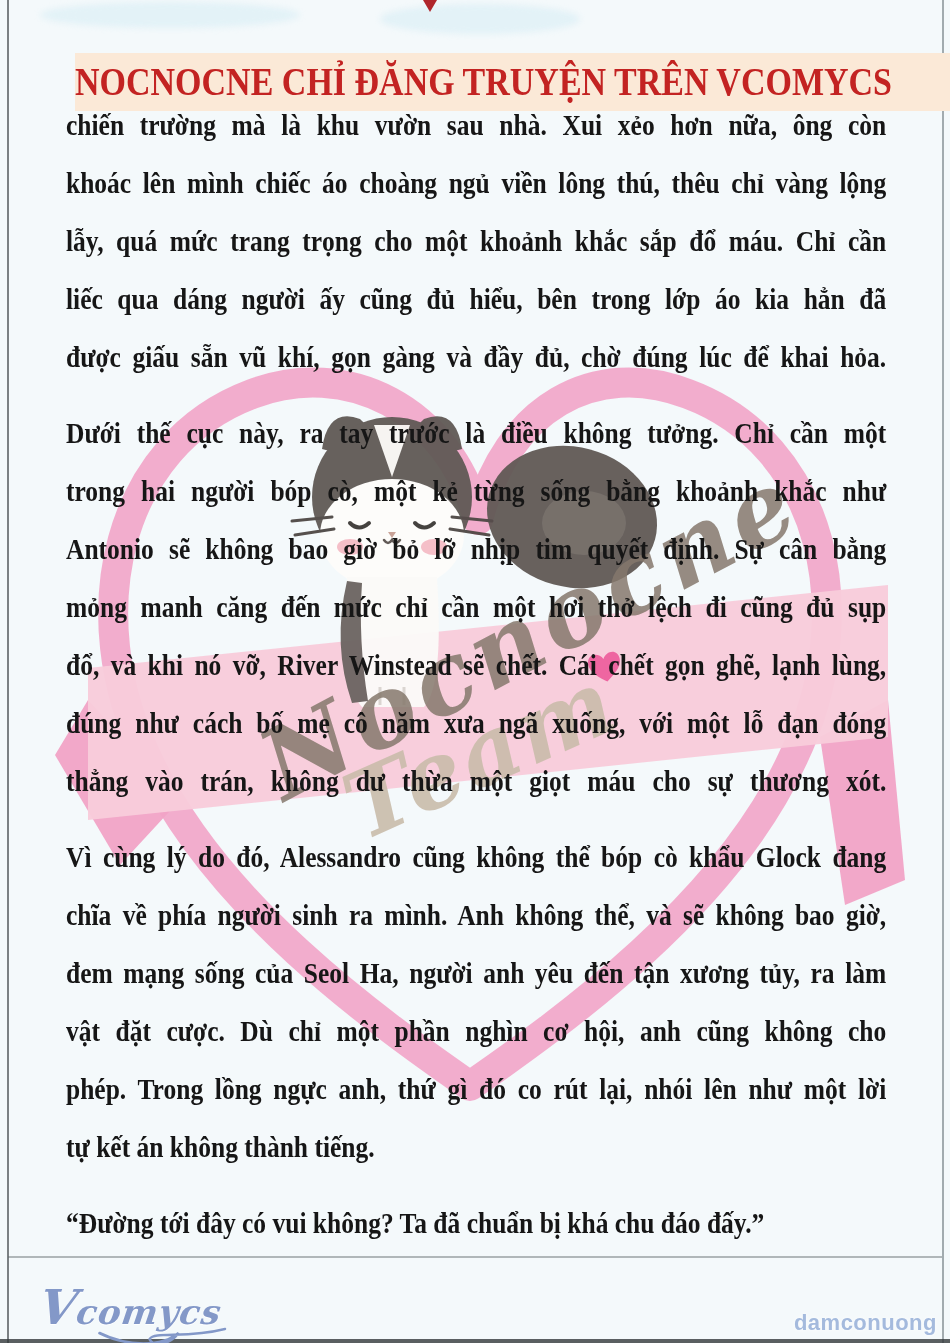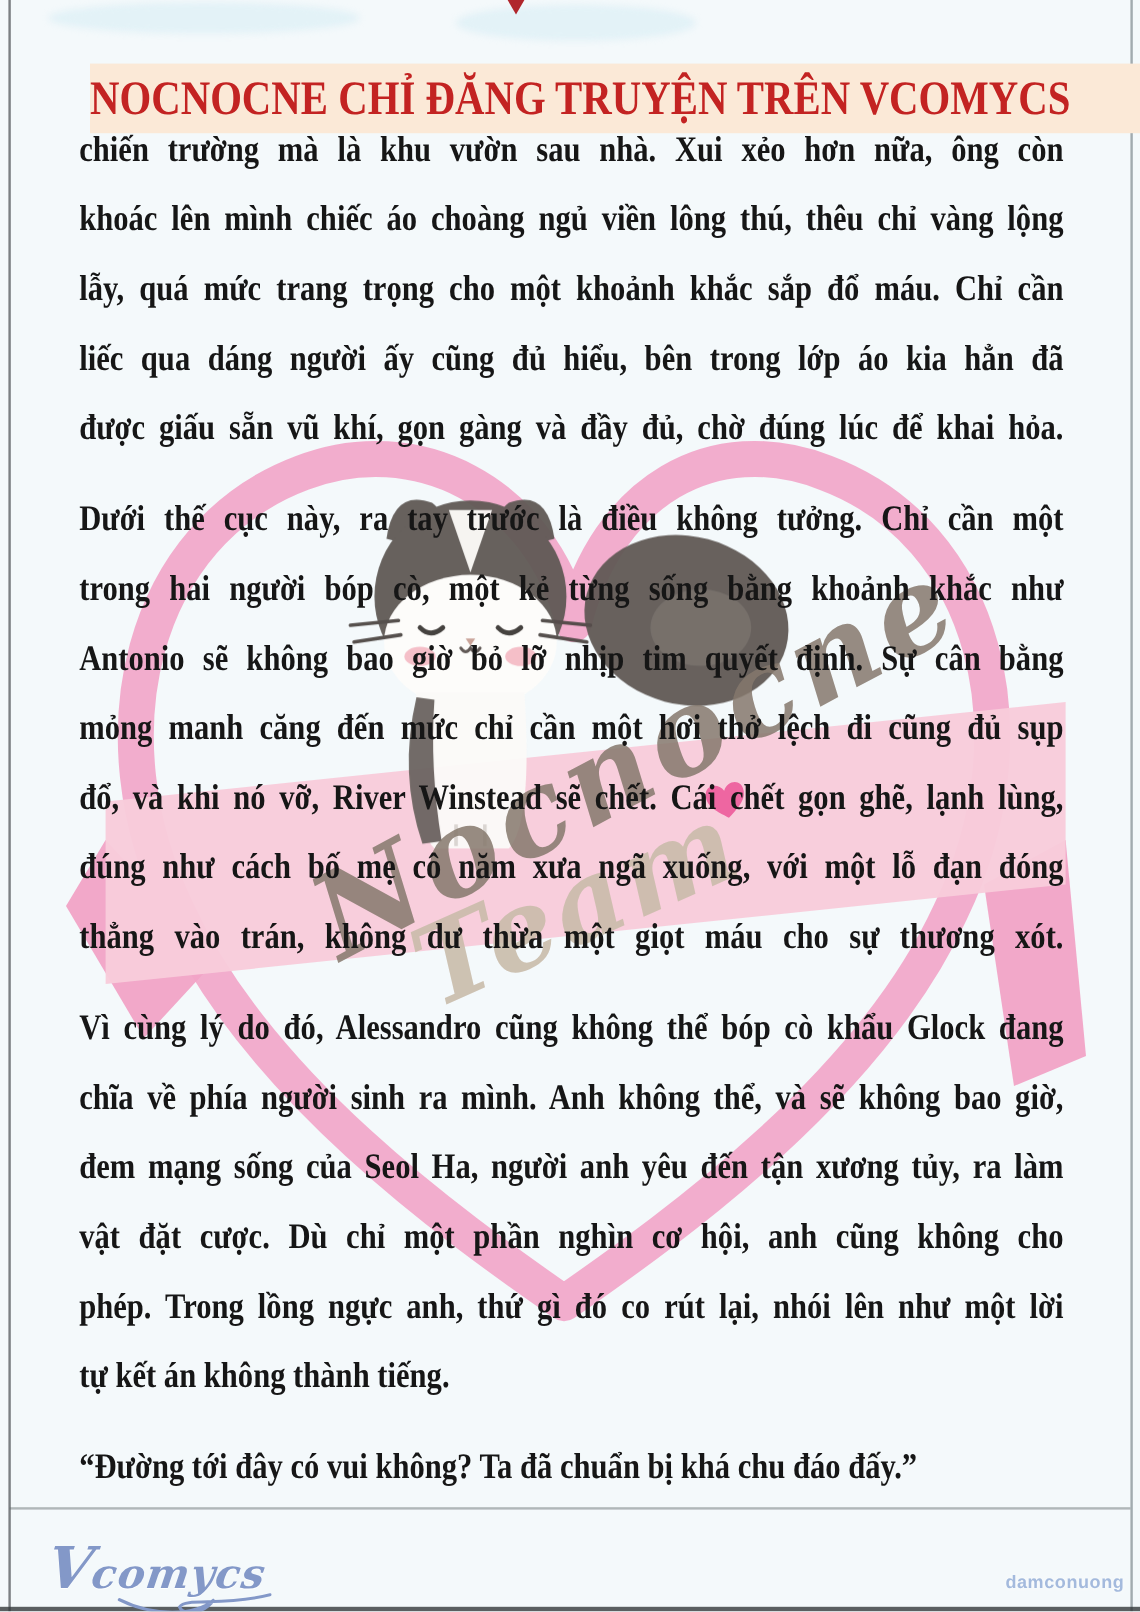--- a/index.html
+++ b/index.html
@@ -36,21 +36,21 @@
         text-align:justify;text-align-last:justify;white-space:normal;}
   .line.end{text-align-last:left;}
   
   .logo-left{position:absolute;left:40px;top:1283px;z-index:2;color:#8398c8;
              font-family:"DejaVu Serif", serif;font-style:italic;font-weight:bold;
              transform:skewX(-8deg);text-shadow:0 1px 0 rgba(255,255,255,.9);}
   .logo-v{font-size:48px;line-height:48px;}
   .logo-rest{font-size:34px;letter-spacing:1px;}
   .logo-swash{position:absolute;left:58px;top:44px;}
   .logo-right{position:absolute;right:13px;top:1310px;z-index:2;color:#a4badd;
-              font-family:"Liberation Sans", sans-serif;font-weight:bold;font-size:15px;letter-spacing:.5px;
+              font-family:"Liberation Sans", sans-serif;font-weight:bold;font-size:22px;letter-spacing:.5px;
               text-shadow:0 0 5px rgba(255,255,255,.95);}
 </style>
 </head>
 <body>
 
 <div class="page">
 
   <div class="cloud c1"></div>
   <div class="cloud c2"></div>
 

